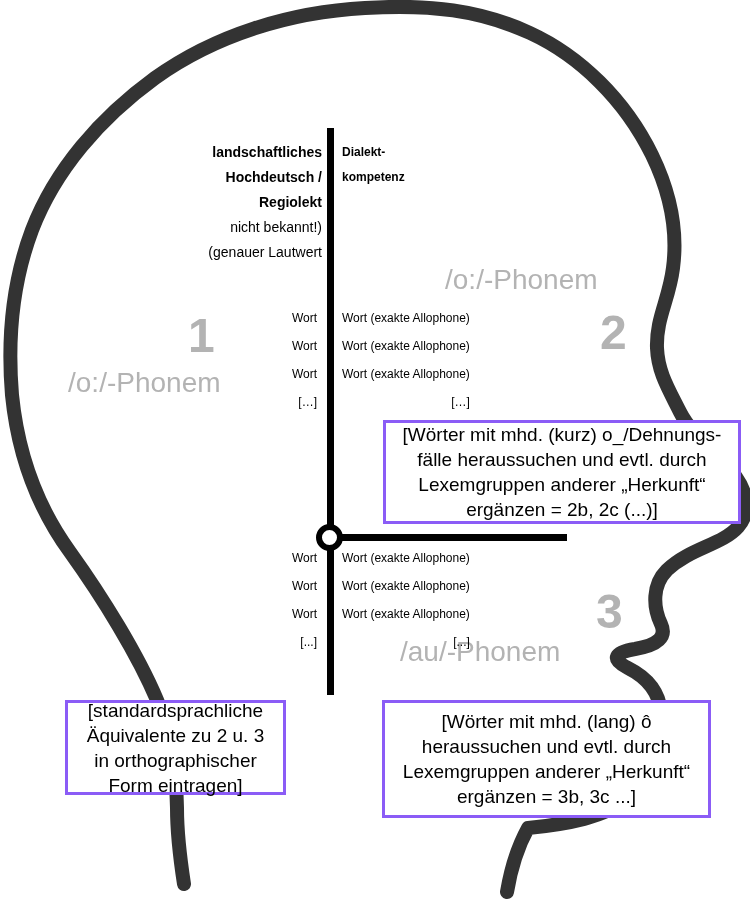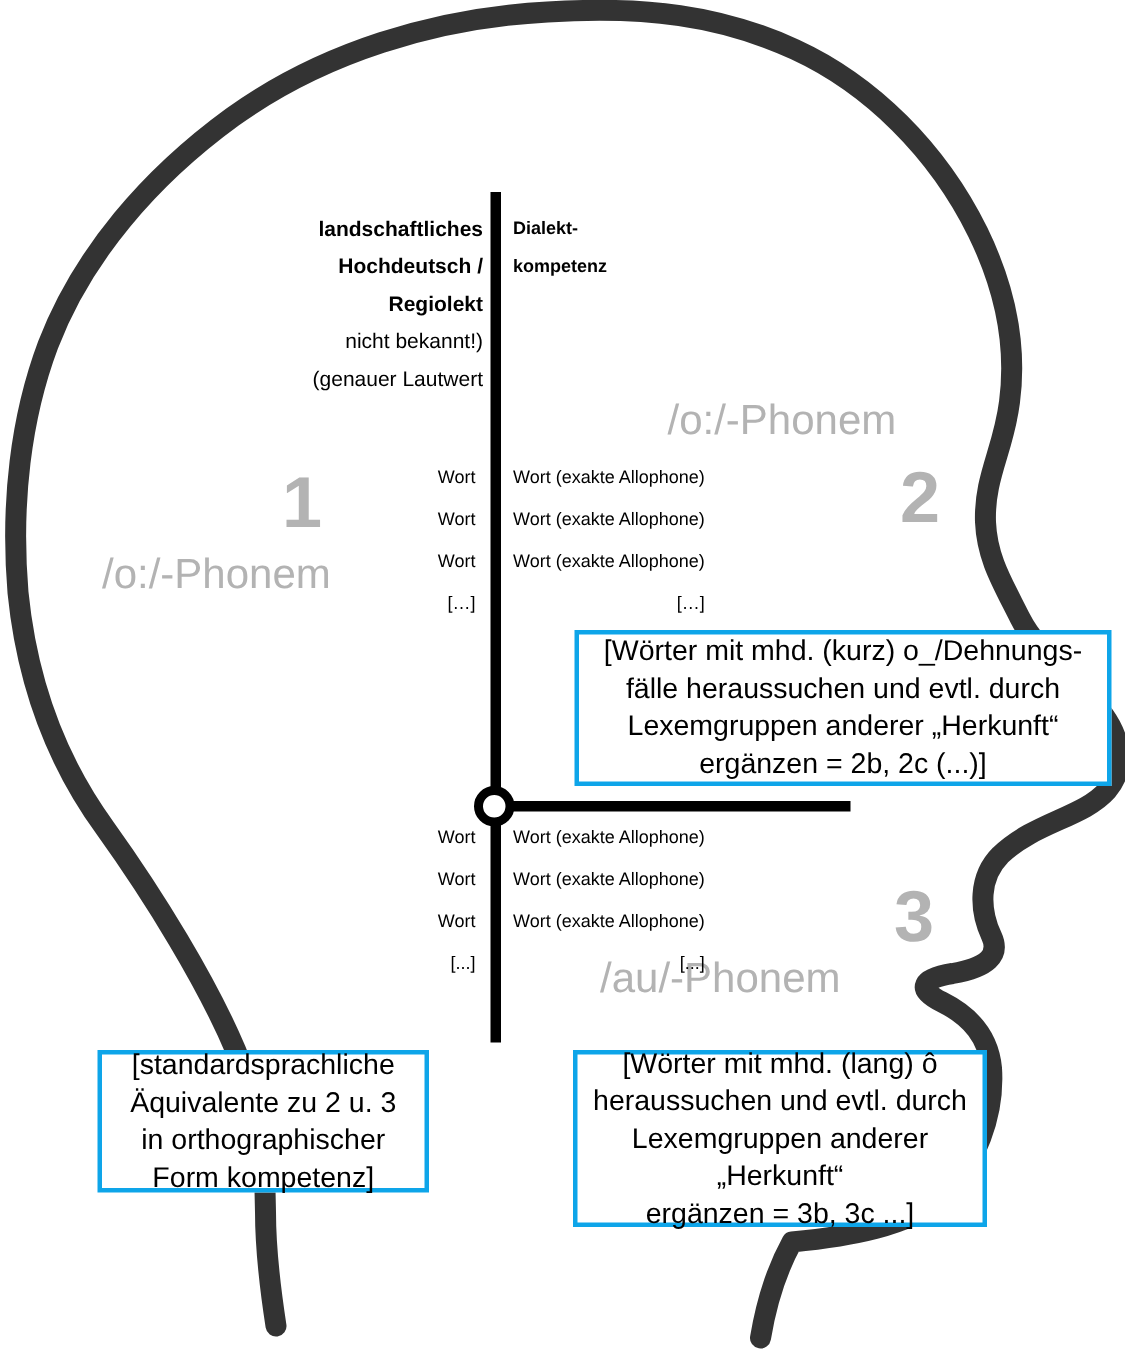--- a/index.html
+++ b/index.html
@@ -22,26 +22,26 @@
   .ph-au{left:400px;top:637px;}
   .bignum{color:#b3b3b3;font-weight:bold;font-size:48px;line-height:1;}
   .num1{left:188px;top:312px;}
   .num2{left:600px;top:309px;}
   .num3{left:596px;top:588px;}
   .rows{font-size:12px;line-height:28px;}
   .rows-l{right:433px;text-align:right;}
   .rows-r{left:342px;text-align:right;}
   .rows-top{top:304px;}
   .rows-bot{top:544px;}
-  .box{position:absolute;z-index:3;background:#fff;border:3px solid #0ea5e9;box-sizing:border-box;
+  .box{position:absolute;z-index:3;background:#fff;border:3px solid #8b5cf6;box-sizing:border-box;
        display:flex;flex-direction:column;justify-content:center;text-align:center;
        font-size:19px;line-height:25px;}
   .box-ur{left:383px;top:420px;width:358px;height:104px;}
   .box-ll{left:65px;top:700px;width:221px;height:95px;}
-  .box-lr{left:382px;top:700px;width:276px;height:118px;}
+  .box-lr{left:382px;top:700px;width:329px;height:118px;}
 </style>
 </head>
 <body>
 
 <div id="canvas">
 
   <svg class="head" width="750" height="900" viewBox="0 0 750 900">
     <path d="M 184 884
          C 180 858 177 832 177 808
          C 177 770 170 730 157 700
@@ -70,21 +70,21 @@
   <div class="box box-ur">
     <div>[Wörter mit mhd. (kurz) o_/Dehnungs-</div>
     <div>fälle heraussuchen und evtl. durch</div>
     <div>Lexemgruppen anderer „Herkunft“</div>
     <div>ergänzen = 2b, 2c (...)]</div>
   </div>
   <div class="box box-ll">
     <div>[standardsprachliche</div>
     <div>Äquivalente zu 2 u. 3</div>
     <div>in orthographischer</div>
-    <div>Form kompetenz]</div>
+    <div>Form eintragen]</div>
   </div>
   <div class="box box-lr">
     <div>[Wörter mit mhd. (lang) ô</div>
     <div>heraussuchen und evtl. durch</div>
     <div>Lexemgruppen anderer „Herkunft“</div>
     <div>ergänzen = 3b, 3c ...]</div>
   </div>
 
   <div class="vline"></div>
   <div class="hline"></div>

